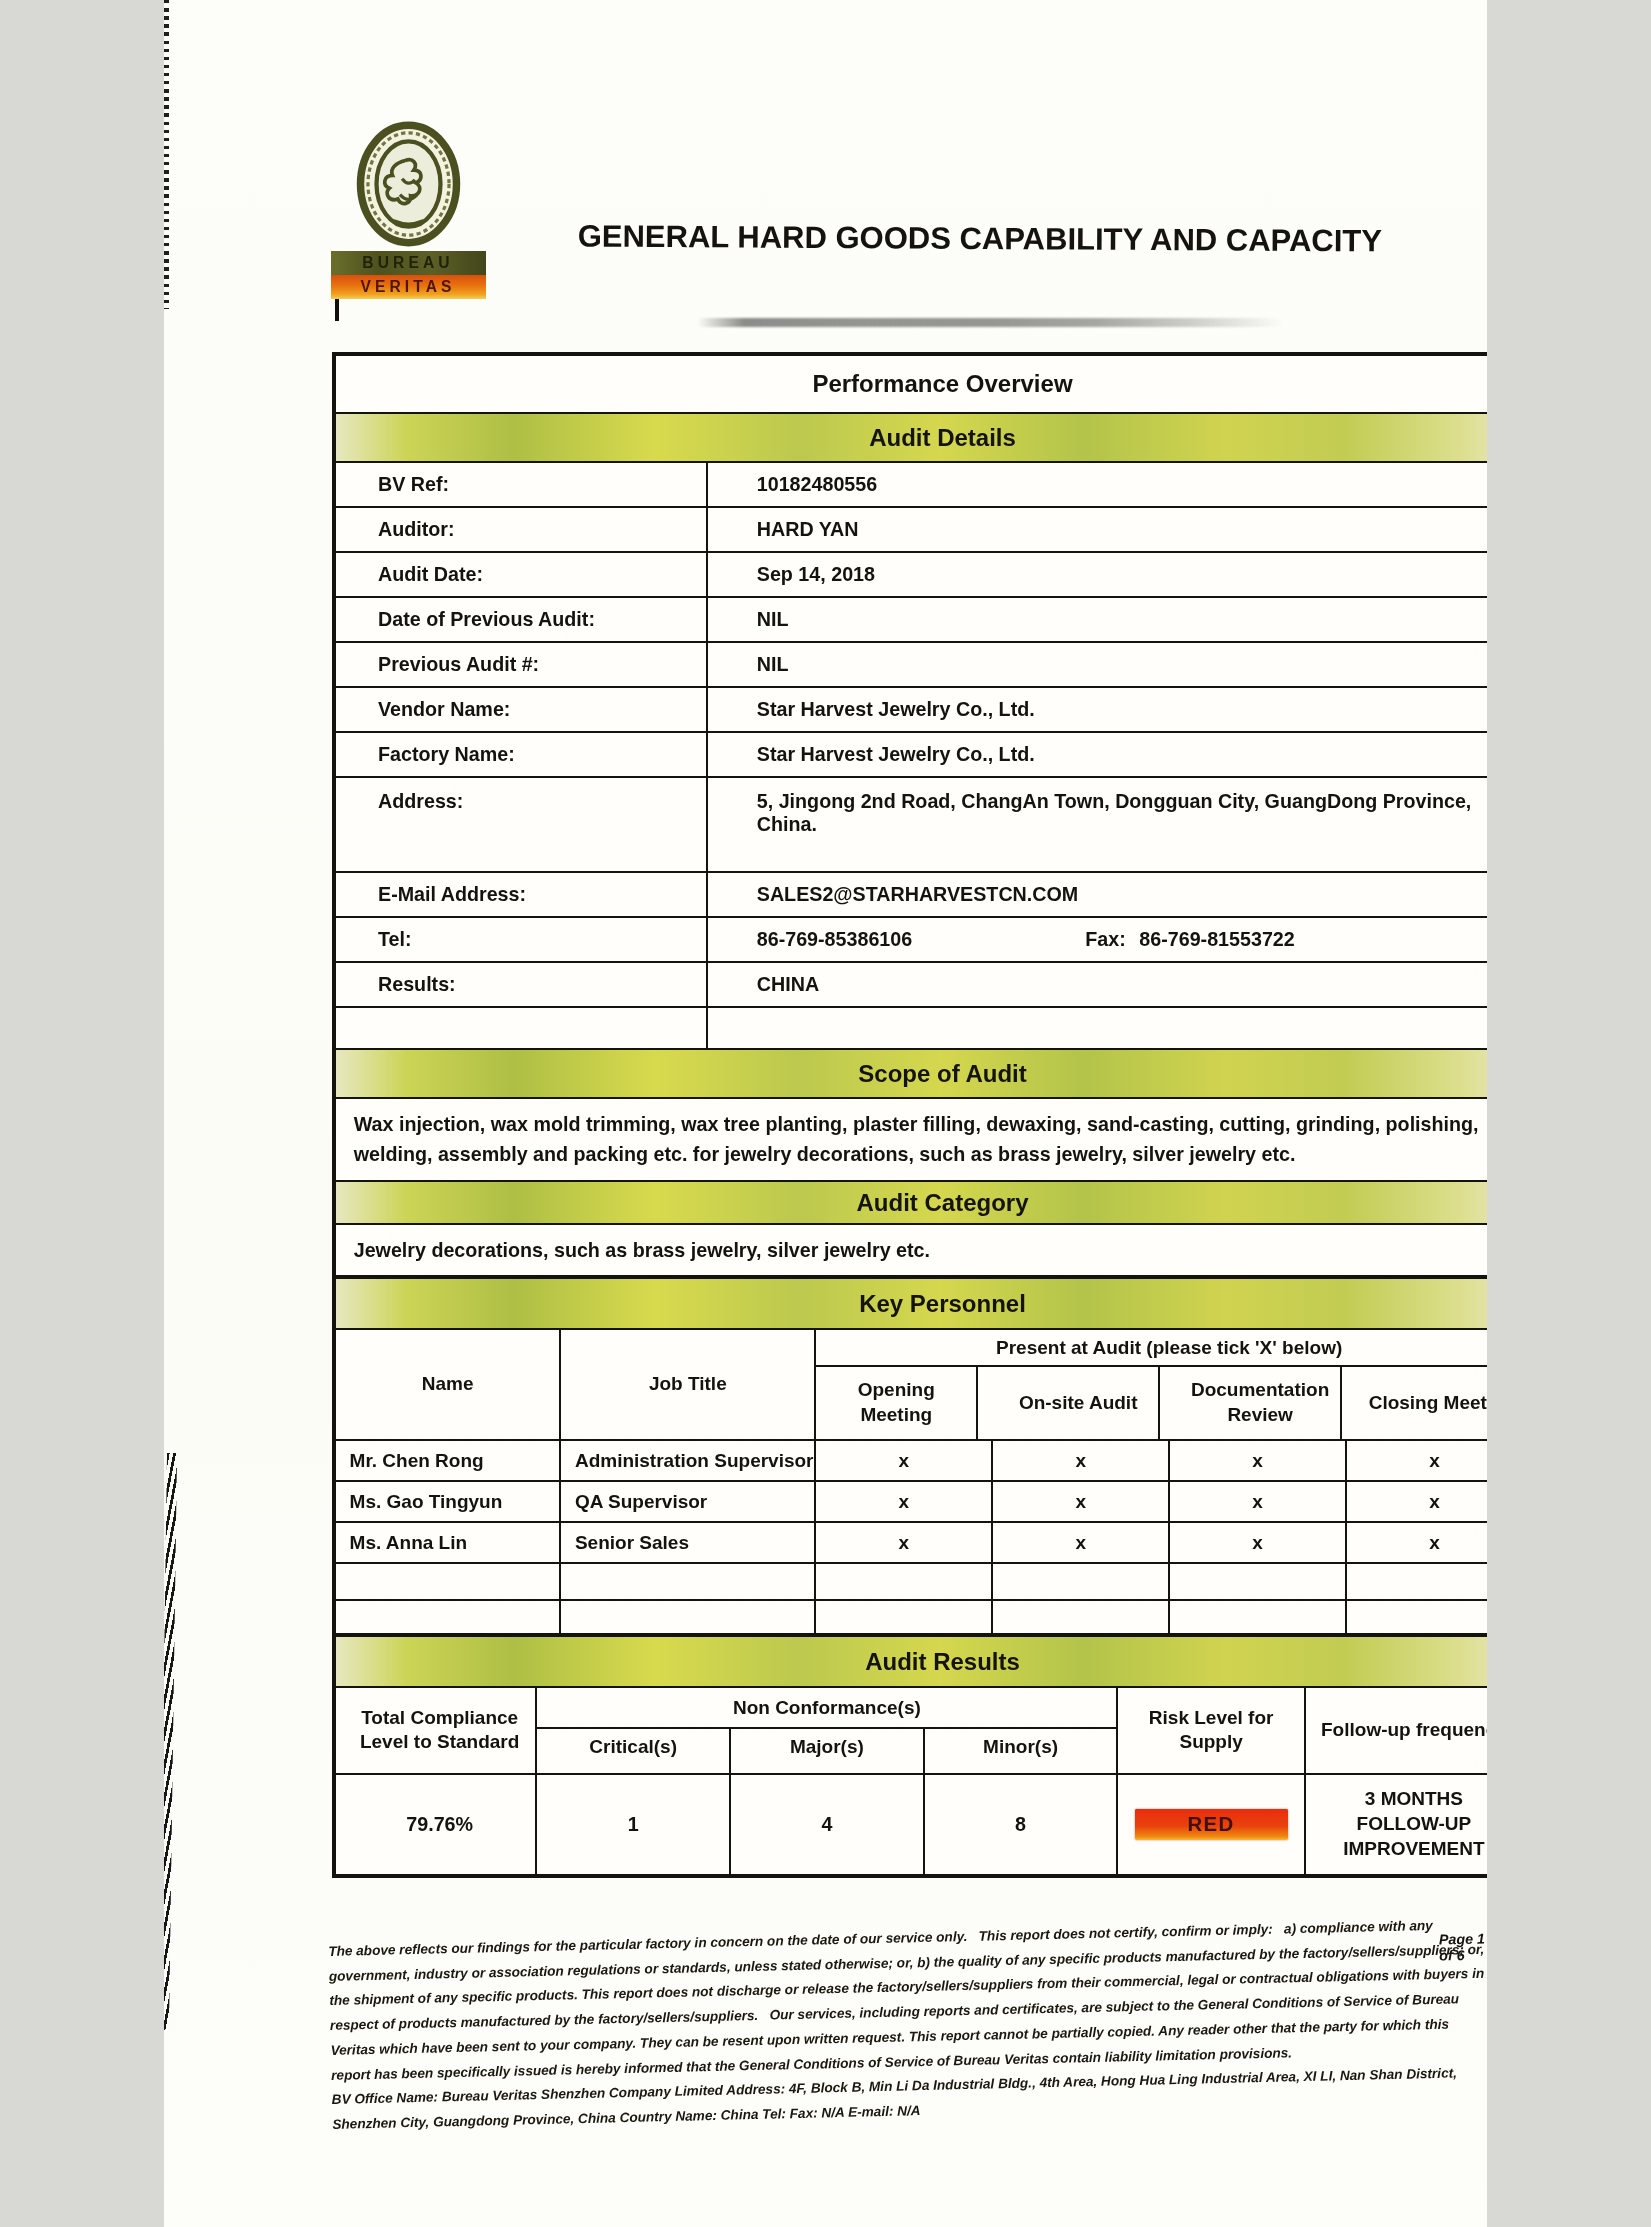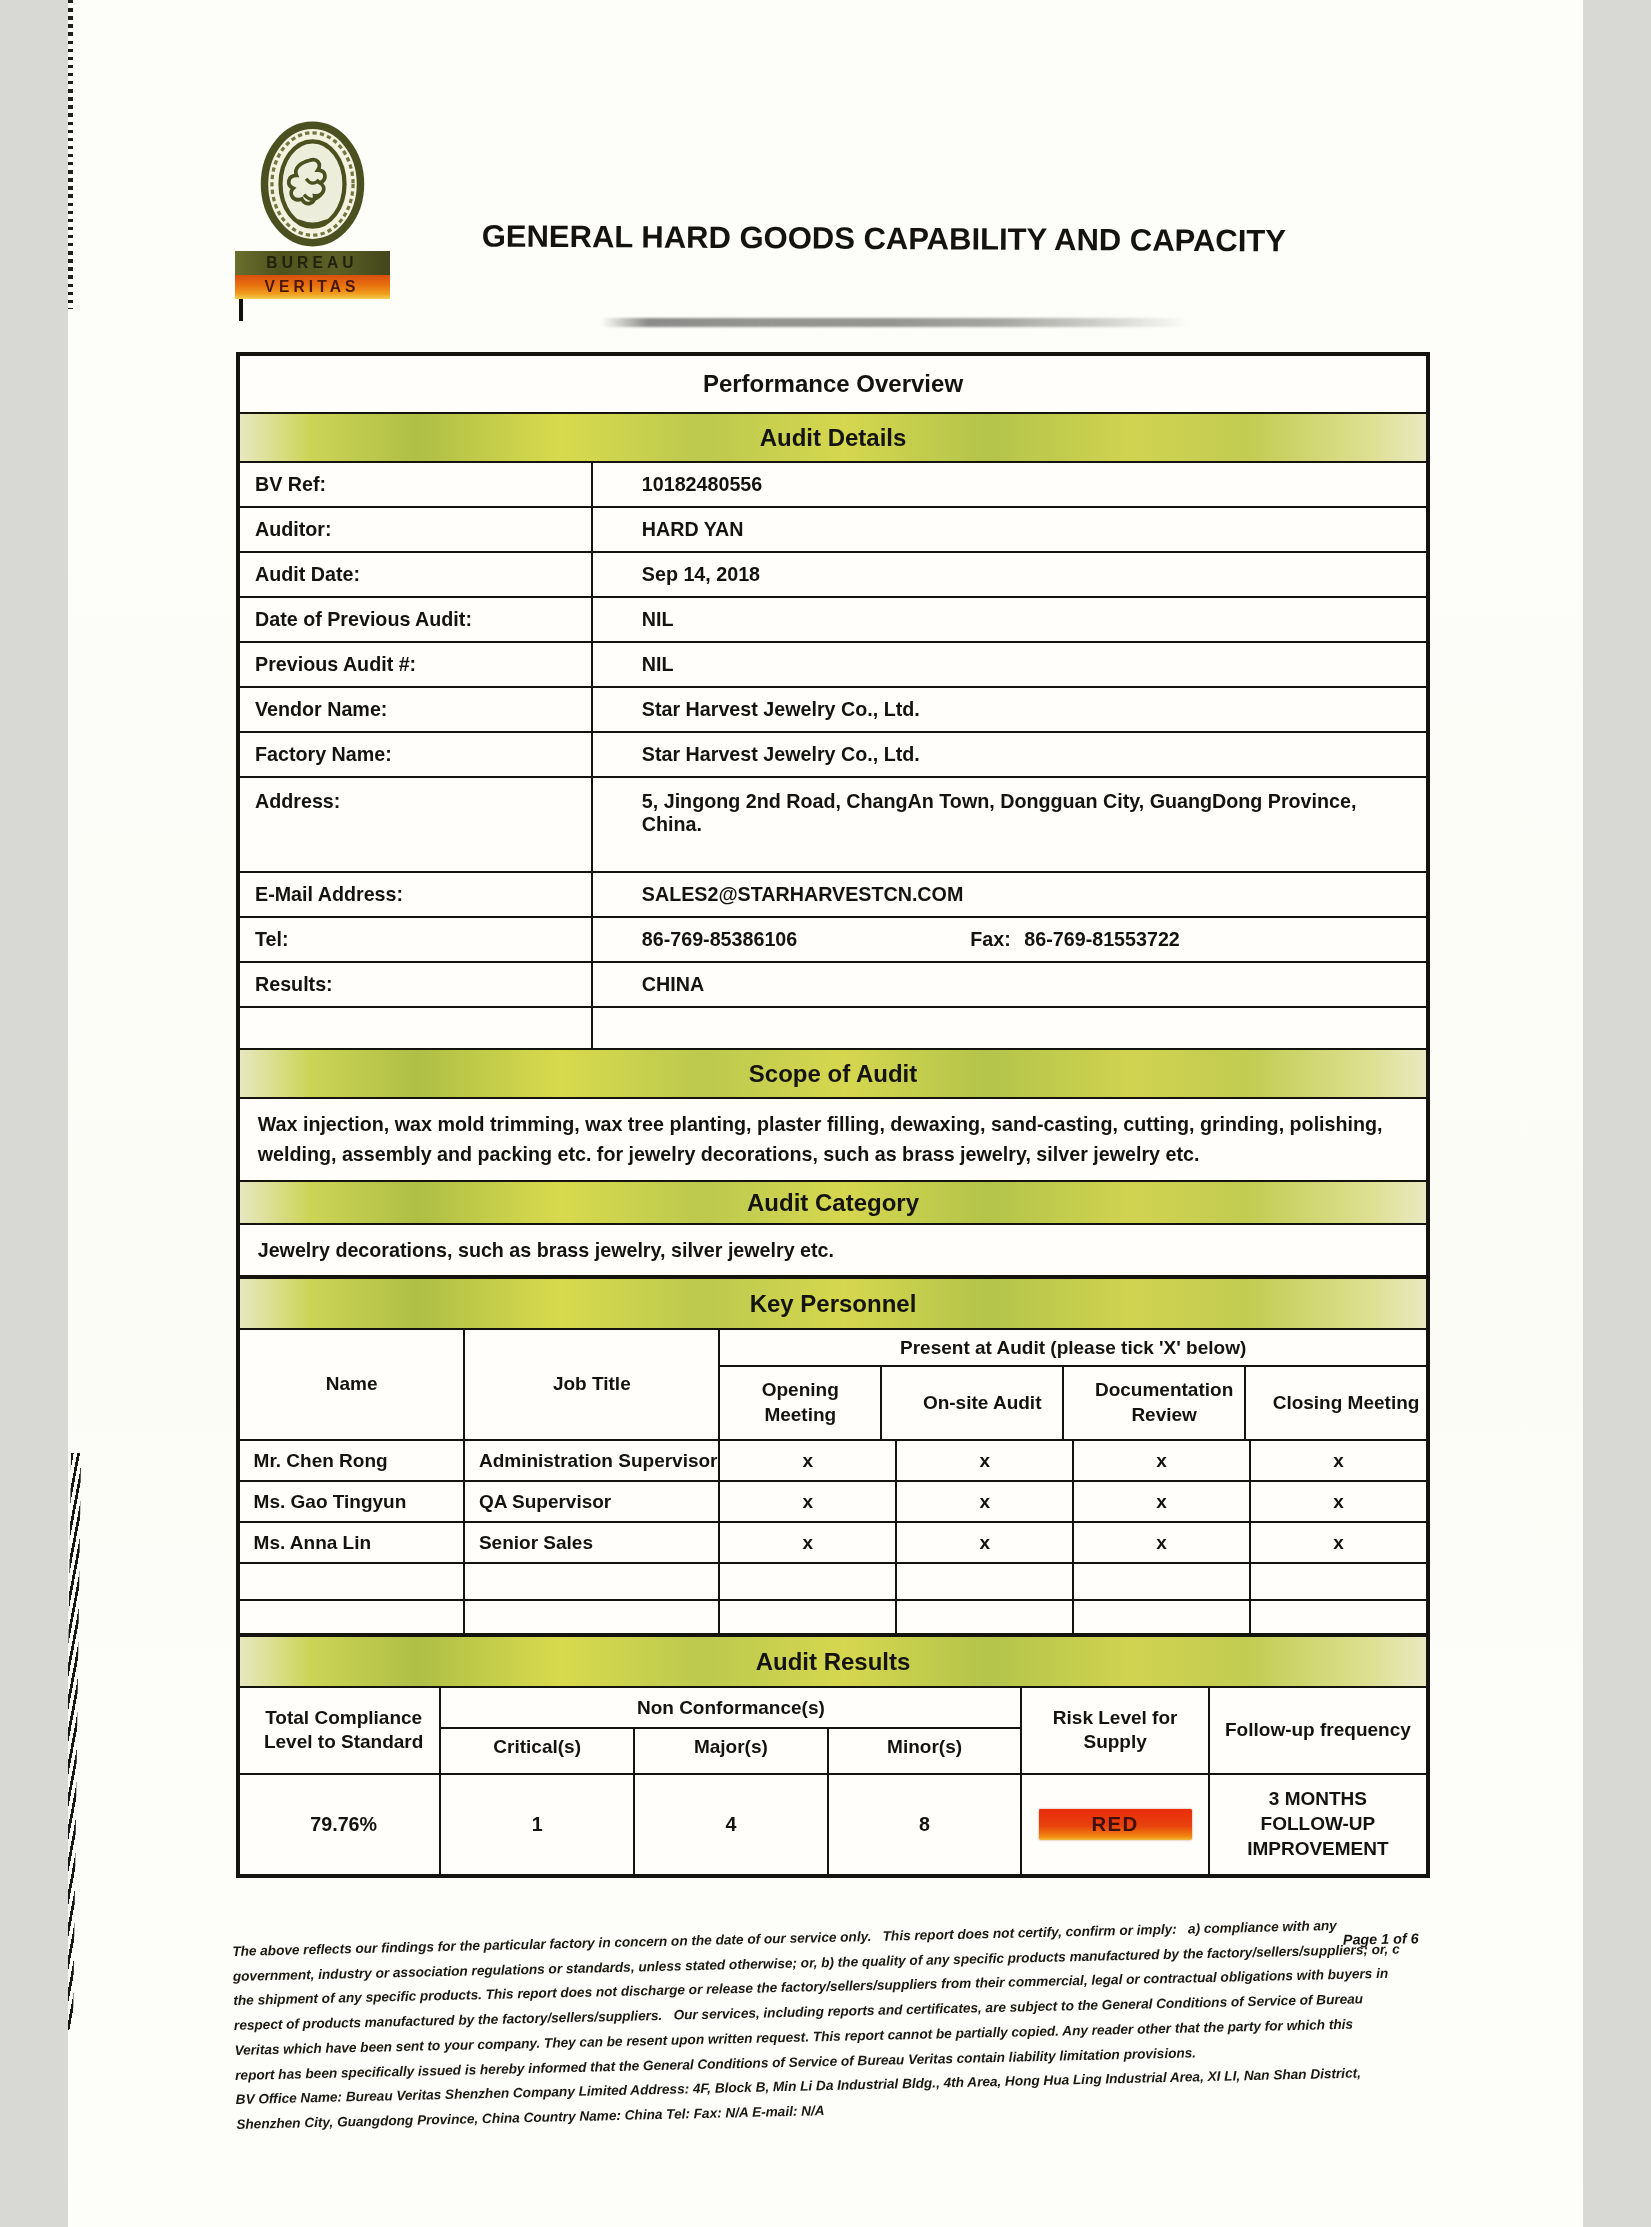--- a/index.html
+++ b/index.html
@@ -1,17 +1,17 @@
 <!DOCTYPE html>
 <html style="font-size:11px"><head>
 <meta charset="utf-8">
 <style>
   html,body { margin:0; padding:0; background:#d8d8d4; }
   .page {
-    position:relative; width:1515px; height:2227px; margin:0 auto;
+    position:relative; width:1323px; height:2227px; margin:0 auto;
     background:linear-gradient(180deg,#fdfdf9 0%, #fcfcf7 60%, #fdfdfa 100%);
     font-family:"Liberation Sans", sans-serif; color:#15130e; overflow:hidden;
   }
 
   
   .edge-top { position:absolute; left:0; top:0; width:4.8px; height:309px;
     background:repeating-linear-gradient(to bottom, rgba(12,12,10,.92) 0 3.4px, rgba(250,250,244,.15) 3.4px 8.1px); }
   .edge-mid { position:absolute; left:-1.4px; top:1453px; width:9.5px; height:577px; transform:rotate(.8deg);
     background:repeating-linear-gradient(100deg, rgba(10,10,8,.95) 0 2.7px, rgba(248,248,240,.12) 2.7px 6.1px); }
   .smudge { position:absolute; left:533px; top:318px; width:587px; height:8.8px; border-radius:4.8px; filter:blur(1px);
@@ -30,21 +30,21 @@
 
   
   .doc-title { position:absolute; left:340px; top:129px; width:951px; text-align:center;
     font-weight:700; font-size:31px; line-height:1.42; letter-spacing:0; transform:rotate(.35deg); white-space:pre; }
 
   
   .tbl { position:absolute; left:168px; width:1194px; background:#fffefa; border:4.1px solid #15130e; box-sizing:border-box; }
   .t1 { top:352px; }
   .t2 { top:1275px; }
   .t3 { top:1633px; }
-  .row { display:flex; align-items:center; border-top:2.7px solid #15130e; box-sizing:border-box; }
+  .row { display:flex; align-items:center; border-top:2.7px solid #15130e; box-sizing:border-box;padding-left:27px; }
   .row:first-child { border-top:none; }
   .head-row { justify-content:center; min-height:56px; font-weight:700; font-size:24px; }
   .banner { justify-content:center; min-height:49px; font-weight:700; font-size:24px;
     background:linear-gradient(90deg,#e7e8c0 0%,#ccd455 6%,#aebf45 15%,#d8da4d 27%,#bcc94e 39%,#d5d74e 51%,
       #b3c44a 63%,#d0d34f 75%,#c2cc52 85%,#dddf8f 95%,#e9e9c2 100%); }
   .banner-cat { min-height:43px; }
 
   
   .lv { min-height:45px; font-size:19.7px; font-weight:700; align-items:stretch;gap:28px; }
   .lcell { width:29.8%; display:flex; align-items:center; padding:5.4px 8.1px 5.4px 15px;

